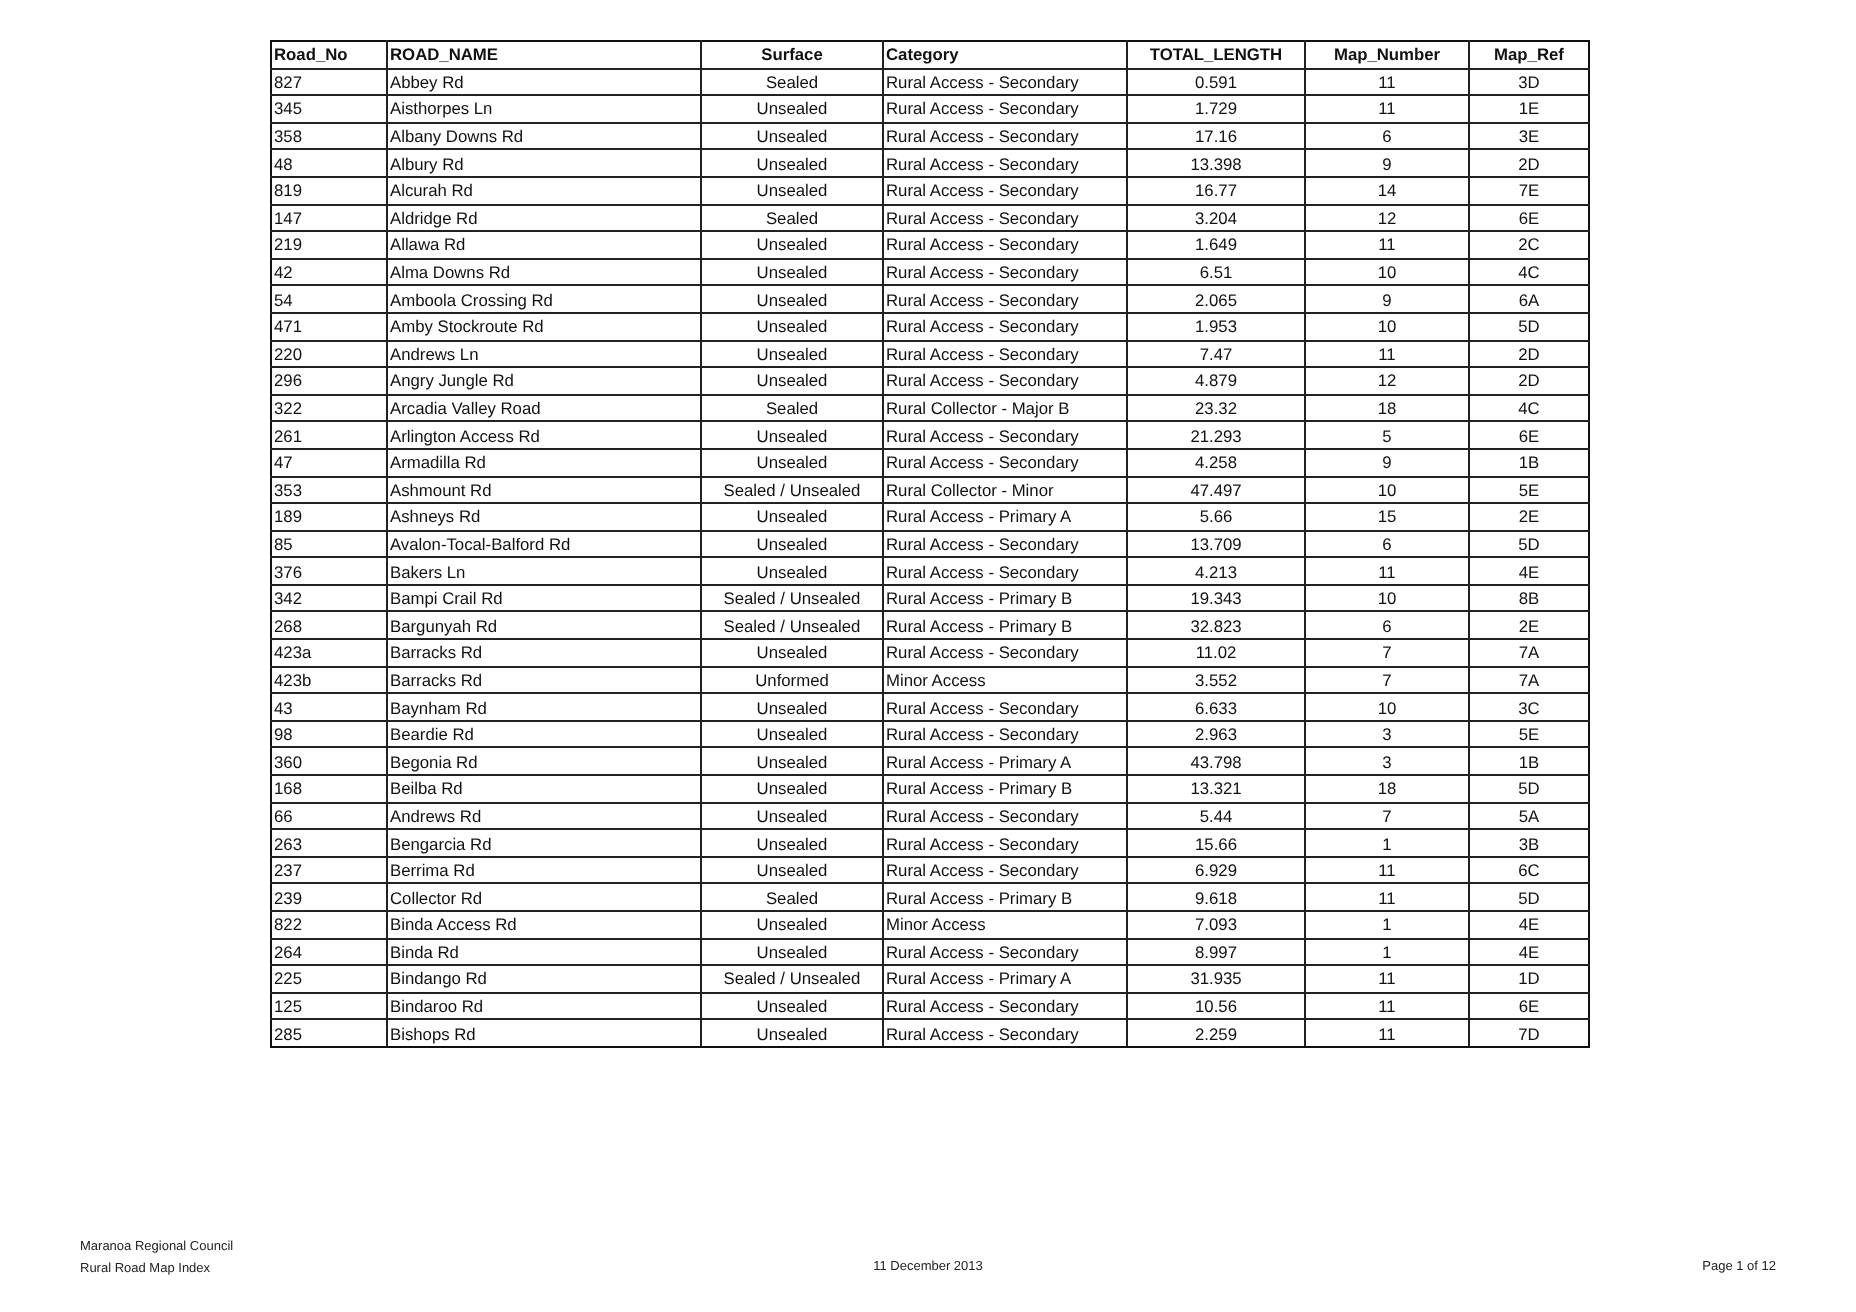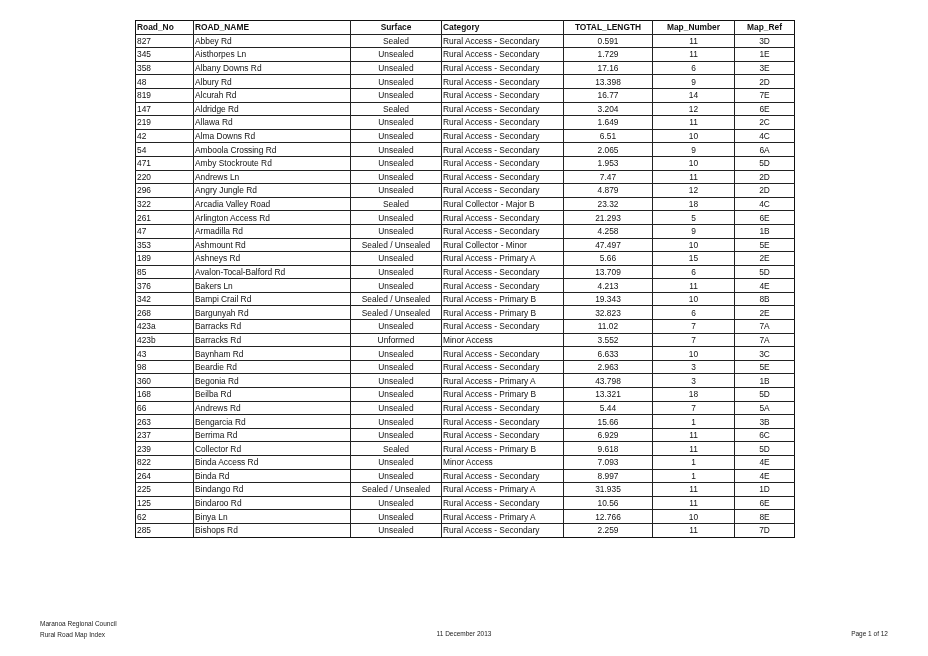--- a/index.html
+++ b/index.html
@@ -364,29 +364,20 @@
         <tr>
           <td class="l">125</td>
           <td class="l">Bindaroo Rd</td>
           <td class="c">Unsealed</td>
           <td class="l">Rural Access - Secondary</td>
           <td class="c">10.56</td>
           <td class="c">11</td>
           <td class="c">6E</td>
         </tr>
         <tr>
-          <td class="l">62</td>
-          <td class="l">Binya Ln</td>
-          <td class="c">Unsealed</td>
-          <td class="l">Rural Access - Primary A</td>
-          <td class="c">12.766</td>
-          <td class="c">10</td>
-          <td class="c">8E</td>
-        </tr>
-        <tr>
           <td class="l">285</td>
           <td class="l">Bishops Rd</td>
           <td class="c">Unsealed</td>
           <td class="l">Rural Access - Secondary</td>
           <td class="c">2.259</td>
           <td class="c">11</td>
           <td class="c">7D</td>
         </tr>
       </tbody>
   </table>

